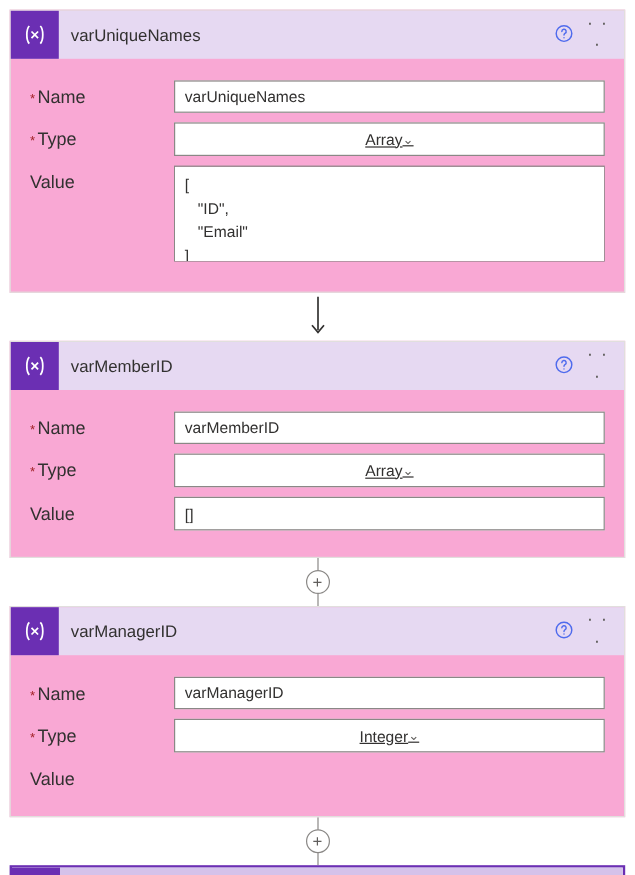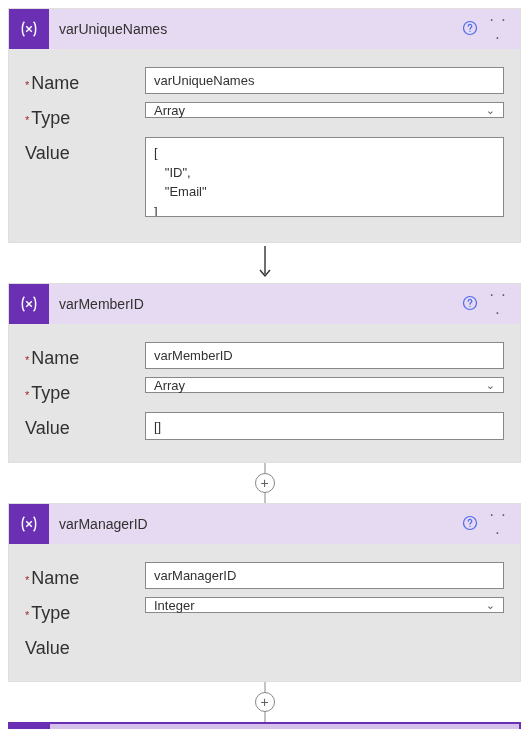--- a/index.html
+++ b/index.html
@@ -6,21 +6,21 @@
   body {
     font-family: "Segoe UI", -apple-system, sans-serif;
     background: #ffffff;
     width: 529px;
     padding: 8px;
     font-size: 13px;
     color: #323130;
   }
   .card {
     border: 1px solid #e1dfdd;
-    background: #e5e5e5;
+    background: #f9a8d4;
     margin-bottom: 0;
   }
   .card.selected {
     border: 2px solid #6b2fb3;
   }
   .card-header {
     display: flex;
     align-items: center;
     background: #e6d9f2;
     height: 40px;
@@ -63,21 +63,21 @@
     padding: 10px 16px 14px 16px;
   }
   .row {
     display: flex;
     align-items: flex-start;
     margin: 8px 0;
   }
   .row-label {
     width: 120px;
     padding-top: 6px;
-    font-size: 18px;
+    font-size: 15px;
     color: #323130;
     flex-shrink: 0;
   }
   .req::before {
     content: "*";
     color: #a4262c;
     margin-right: 2px;
     font-size: 11px;
   }
   .row-field { flex: 1; }
@@ -91,23 +91,24 @@
     color: #323130;
   }
   .text-input::placeholder, .textarea-input::placeholder {
     color: #a19f9d;
     font-style: italic;
   }
   .select-input {
     position: relative;
     display: flex;
     align-items: center;
-    justify-content: space-between;
-    cursor: pointer;
-    height: 16px;
+    justify-content: center;
+    cursor: pointer;
+    height: 28px;
+    text-decoration: underline;
   }
   .select-input .chev { color: #605e5c; font-size: 11px; }
   .textarea-input {
     min-height: 80px;
     resize: none;
     font-family: inherit;
     line-height: 1.5;
     white-space: pre;
   }
   .short-input { min-height: 28px; height: 28px; }

